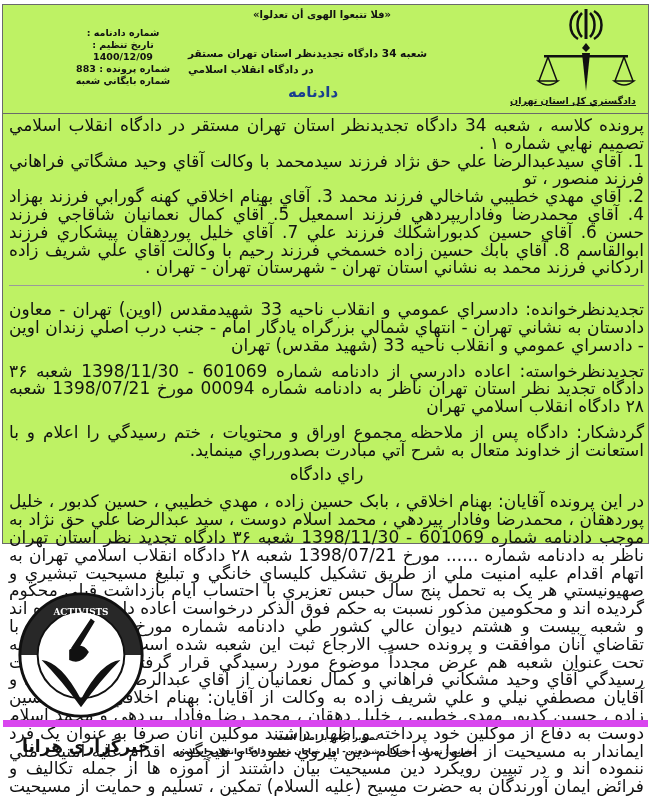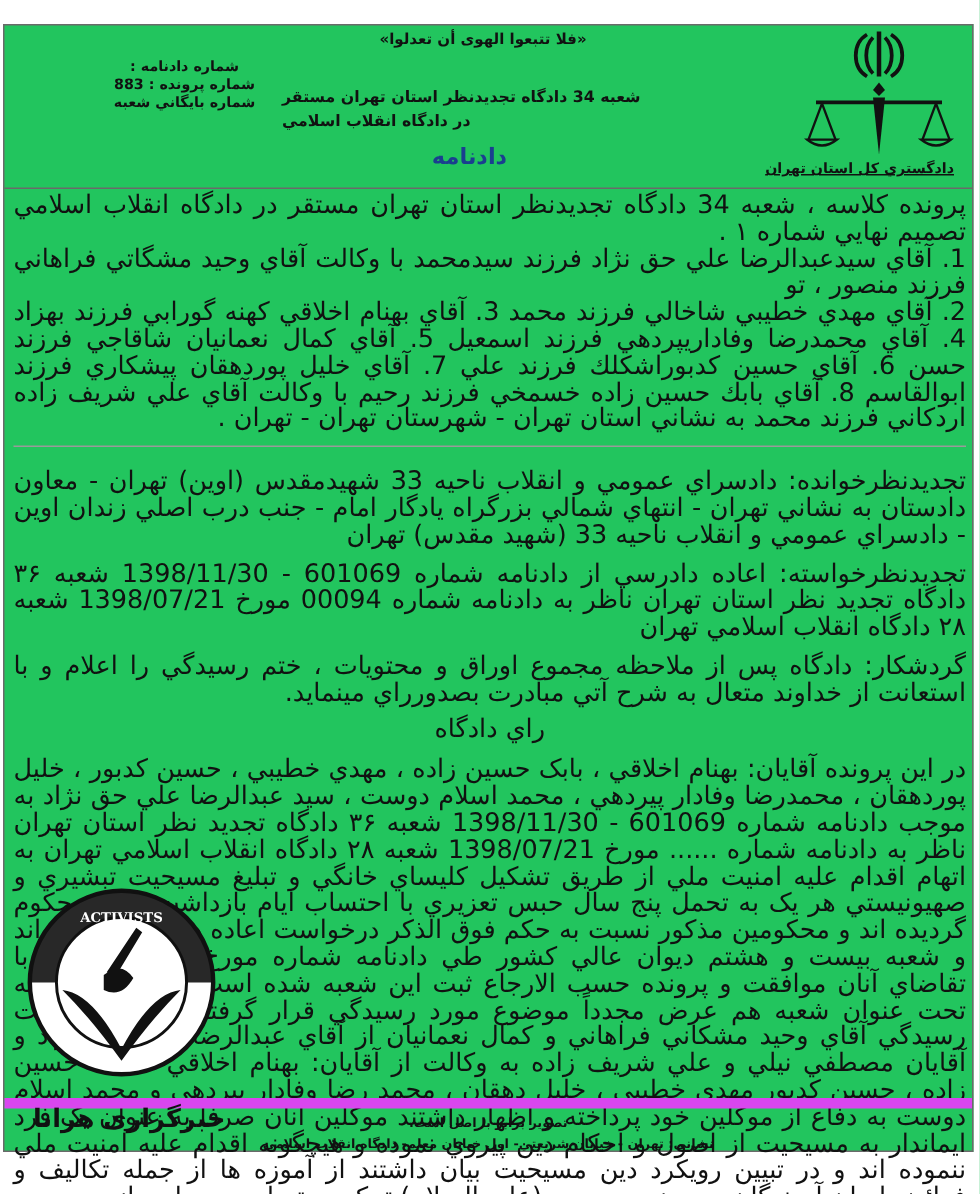--- a/index.html
+++ b/index.html
@@ -1,17 +1,17 @@
 <!DOCTYPE html>
 <html><head>
 <meta charset="utf-8">
 <style>
   html, body { margin:0; padding:0; background:#fff; }
   body { width:653px; height:796px; position:relative; overflow:hidden; font-family:"DejaVu Sans", sans-serif; color:#111; }
-  .page { position:absolute; left:2px; top:16px; width:647px; height:752px; border:1px solid #6a6a6a; box-sizing:border-box; background:#22c55e; }
+  .page { position:absolute; left:2px; top:4px; width:647px; height:540px; border:1px solid #6a6a6a; box-sizing:border-box; background:#bef264; }
   .header { position:absolute; left:0; top:0; width:645px; height:108px; border-bottom:1px solid #6a6a6a; }
   .bismillah { position:absolute; left:250px; top:4px; font-size:10px; font-weight:bold; direction:rtl; }
   .emblem { position:absolute; right:12px; top:2px; width:100px; height:86px; }
   .emblem-caption { position:absolute; right:12px; top:90px; font-size:9.5px; font-weight:bold; direction:rtl;text-decoration:underline; }
   .court-title { position:absolute; left:185px; top:40px; width:240px; text-align:left; direction:rtl; font-size:10.5px; font-weight:bold; line-height:16px; }
   .doc-title { position:absolute; left:260px; top:78px; width:100px; text-align:center; color:#1a3f8f; font-size:15px; font-weight:bold; direction:rtl; }
   .meta { position:absolute; left:60px; top:22px; width:120px; direction:rtl; text-align:center; font-size:9.5px; font-weight:bold; line-height:12px; }
   .body { position:absolute; left:0; top:110px; width:645px; direction:rtl; text-align:justify; font-size:17px; line-height:17.8px; padding:2px 4px 0 6px; box-sizing:border-box; }
   .sec { border-top:1px solid #9a9a9a; padding-top:15px; margin-top:0; }
   .p { margin:0; }
@@ -23,20 +23,21 @@
 </style>
 </head>
 <body>
 
 <div class="page">
   <div class="header">
     <div class="bismillah">«فلا تتبعوا الهوى أن تعدلوا»</div>
 
     <div class="meta">
       <div>شماره دادنامه :</div>
+      <div>تاريخ تنظيم : 1400/12/09</div>
       <div>شماره پرونده : 883</div>
       <div>شماره بايگاني شعبه</div>
     </div>
 
     <div class="court-title">شعبه 34 دادگاه تجديدنظر استان تهران مستقر در دادگاه انقلاب اسلامي</div>
     <div class="doc-title">دادنامه</div>
 
     <svg class="emblem" viewBox="0 0 100 86">
       <g fill="none" stroke="#111" stroke-width="2.5">
         <path d="M42 4 C32 10 32 26 42 32"></path>

